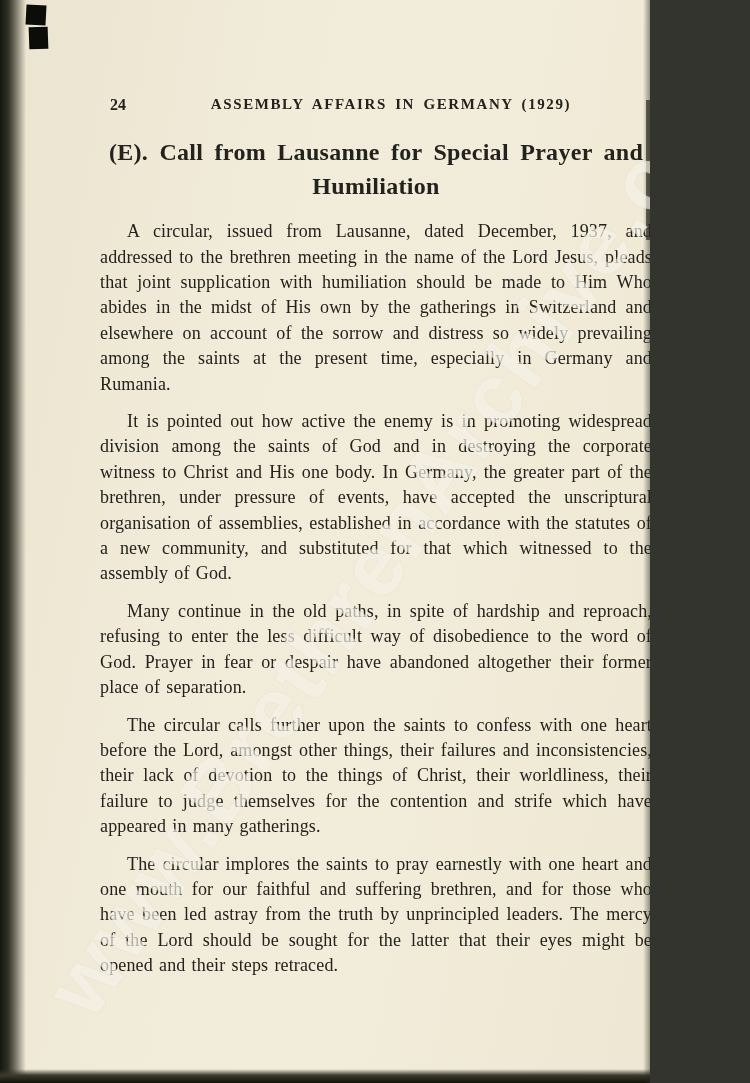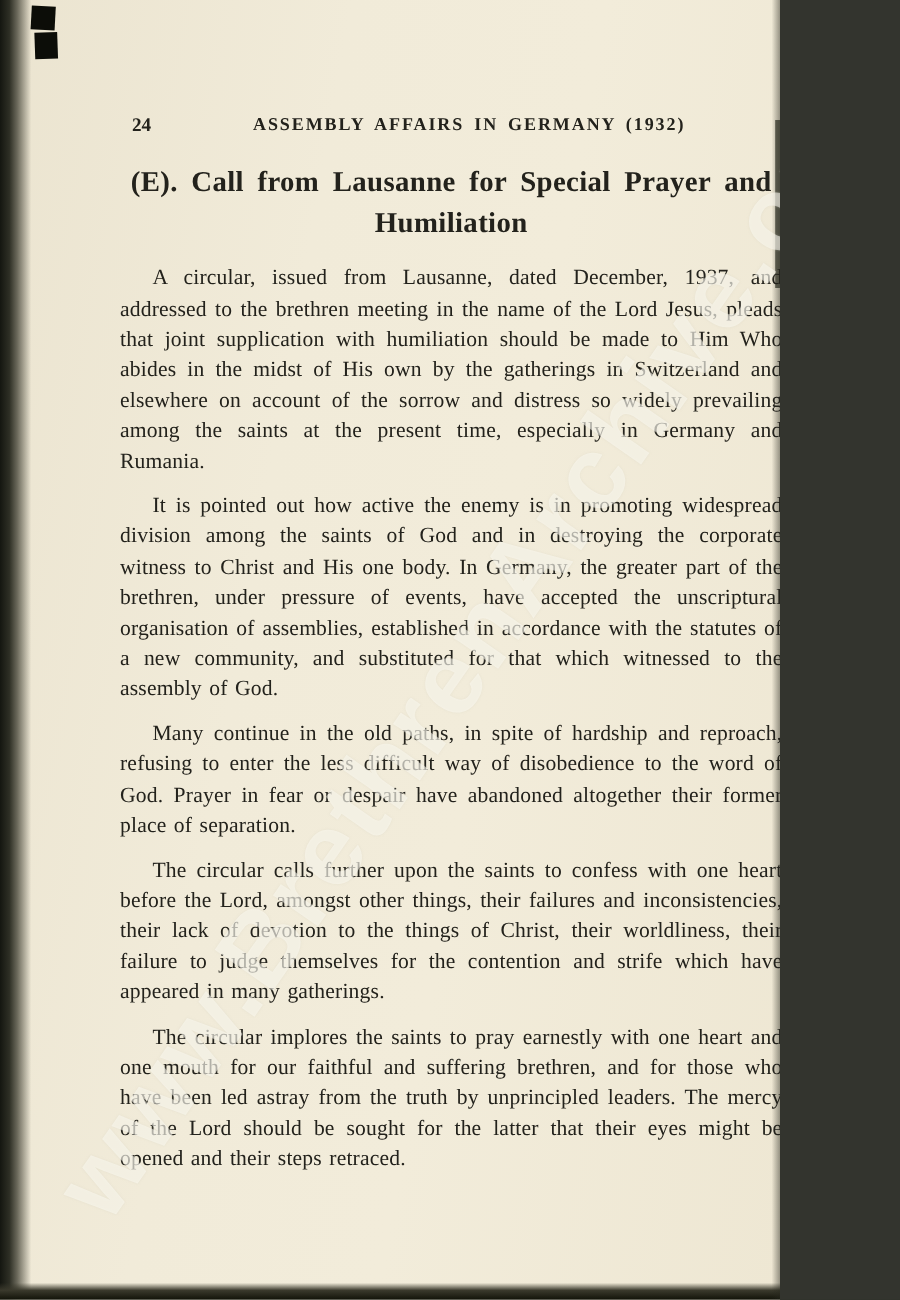--- a/index.html
+++ b/index.html
@@ -107,21 +107,21 @@
   <div class="edge-bottom"></div>
   <div class="edge-right"></div>
   <div class="mark mark1"></div>
   <div class="mark mark2"></div>
   <div class="mark mark3"></div>
 
   <div class="content">
 
     <div class="pagehead">
       <span class="pagenum">24</span>
-      <span class="running">ASSEMBLY AFFAIRS IN GERMANY (1932)</span>
+      <span class="running">ASSEMBLY AFFAIRS IN GERMANY (1929)</span>
     </div>
 
     <h1 class="heading">(E). Call from Lausanne for Special Prayer and Humiliation</h1>
 
     <div class="bodytext">
       <p>A circular, issued from Lausanne, dated December, 1937, and addressed to the brethren meeting in the name of the Lord Jesus, pleads that joint supplication with humiliation should be made to Him Who abides in the midst of His own by the gatherings in Switzerland and elsewhere on account of the sorrow and distress so widely prevailing among the saints at the present time, especially in Germany and Rumania.</p>
       <p>It is pointed out how active the enemy is in promoting widespread division among the saints of God and in destroying the corporate witness to Christ and His one body.  In Germany, the greater part of the brethren, under pressure of events, have accepted the unscriptural organisation of assemblies, established in accordance with the statutes of a new community, and substituted for that which witnessed to the assembly of God.</p>
       <p>Many continue in the old paths, in spite of hardship and reproach, refusing to enter the less difficult way of disobedience to the word of God.  Prayer in fear or despair have abandoned altogether their former place of separation.</p>
       <p>The circular calls further upon the saints to confess with one heart before the Lord, amongst other things, their failures and inconsistencies, their lack of devotion to the things of Christ, their worldliness, their failure to judge themselves for the contention and strife which have appeared in many gatherings.</p>
       <p>The circular implores the saints to pray earnestly with one heart and one mouth for our faithful and suffering brethren, and for those who have been led astray from the truth by unprincipled leaders.  The mercy of the Lord should be sought for the latter that their eyes might be opened and their steps retraced.</p>

